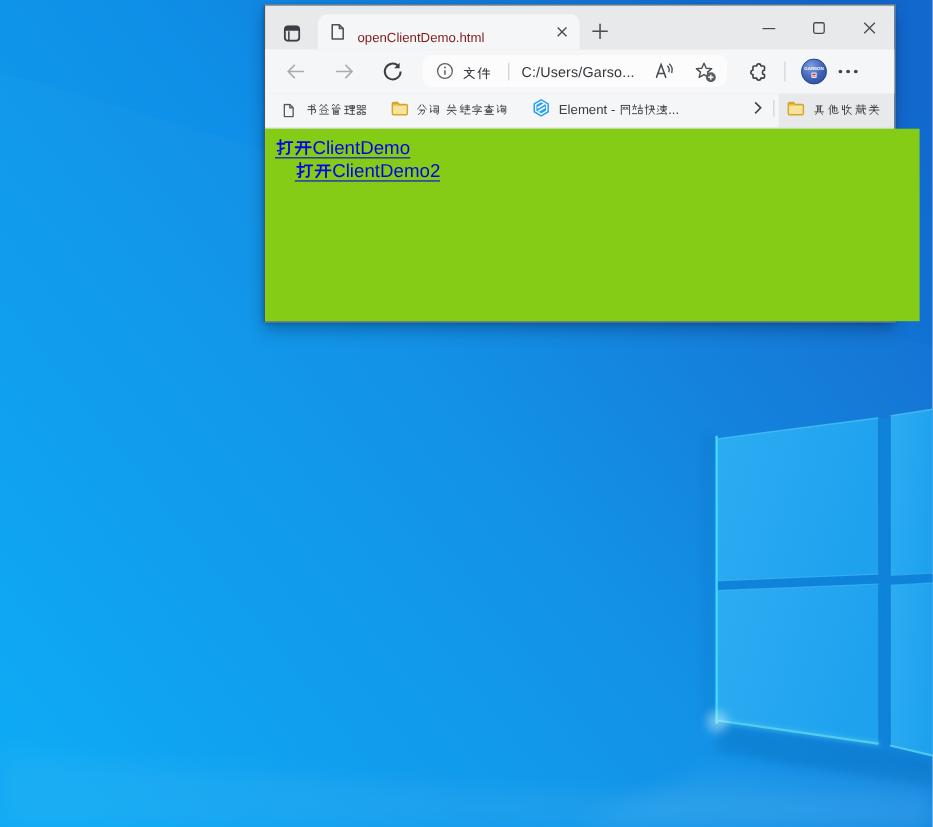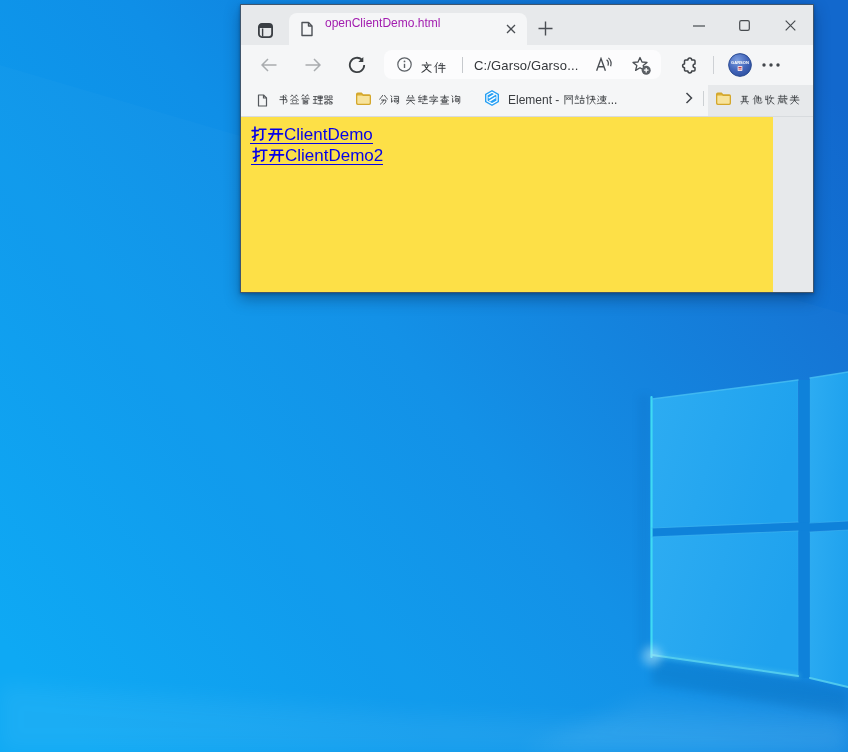--- a/index.html
+++ b/index.html
@@ -9,21 +9,21 @@
   #win{position:absolute;left:240px;top:4px;width:572px;height:287px;
        background:#e7e9eb;border:1px solid #40566d;
        box-shadow:0 6px 14px rgba(0,25,60,.38),0 1px 3px rgba(0,30,65,.35);}
   .abs{position:absolute;}
   #tabstrip{left:0;top:0;width:572px;height:40px;}
   #tab{position:absolute;left:48px;top:8px;width:238px;height:32px;background:#f5f6f7;
        border-radius:8px 8px 0 0;}
   #toolbar{left:0;top:40px;width:572px;height:40px;background:#f5f6f7;}
   #bookbar{left:0;top:80px;width:467px;height:31px;background:#f5f6f7;}
   #sep{left:0;top:111px;width:572px;height:1px;background:#d8dbde;}
-  #page{left:0;top:112px;width:532px;height:175px;background:#fde047;}
+  #page{left:0;top:112px;width:595px;height:175px;background:#84cc16;}
   #addr{position:absolute;left:143px;top:5px;width:277px;height:29px;border-radius:8px;
         background:#fcfcfd;}
   .t12{font-size:12px;color:#3c3f43;white-space:nowrap;}
   .t13{font-size:13px;color:#33363a;white-space:nowrap;letter-spacing:0.15px;}
   .cj{width:11.2px;height:11.2px;vertical-align:-1.3px;}
   .cj13{width:13px;height:13px;vertical-align:-2px;}
   .cj17{width:17px;height:17px;vertical-align:-2px;}
   .lnk{display:inline-block;color:#0502e8;font-size:17px;line-height:16.2px;
        border-bottom:1.6px solid #0502e8;letter-spacing:0;}
   .sp2 svg{margin-right:1.4px;}
@@ -181,21 +181,21 @@
     <svg class="abs icon" style="left:17px;top:18px" width="15" height="15" viewBox="0 0 15 15">
       <rect x="0.9" y="0.9" width="13.2" height="13.2" rx="3" fill="none" stroke="#3b3f44" stroke-width="1.8"></rect>
       <path d="M3.9 1 Q0.9 1 0.9 4 V4.9 H14.1 V4 Q14.1 1 11.1 1 Z" fill="#3b3f44"></path>
       <path d="M4.6 5.5 V13.5" stroke="#3b3f44" stroke-width="1.4"></path>
     </svg>
     <div id="tab">
       <svg class="abs icon" style="left:11px;top:8px" width="14" height="16" viewBox="0 0 14 16">
         <path d="M2 1.5 H8.5 L12 5 V14.5 H2 Z" fill="none" stroke="#4e5257" stroke-width="1.4" stroke-linejoin="round"></path>
         <path d="M8.5 1.5 V5 H12" fill="none" stroke="#4e5257" stroke-width="1.4" stroke-linejoin="round"></path>
       </svg>
-      <div class="abs t12" style="left:36px;top:3px;color:#a21caf">openClientDemo.html</div>
+      <div class="abs t12" style="left:36px;top:14px;color:#7f1d1d">openClientDemo.html</div>
       <svg class="abs icon" style="left:216px;top:10px" width="12" height="12" viewBox="0 0 12 12">
         <path d="M2 2 L10 10 M10 2 L2 10" stroke="#4a4e53" stroke-width="1.3"></path>
       </svg>
     </div>
     <svg class="abs icon" style="left:297px;top:16px" width="15" height="15" viewBox="0 0 15 15">
       <path d="M7.5 0.5 V14.5 M0.5 7.5 H14.5" stroke="#4a4e53" stroke-width="1.4"></path>
     </svg>
 
     <svg class="abs icon" style="left:452px;top:20px" width="12" height="2" viewBox="0 0 12 2">
         <path d="M0 1 H12" stroke="#474b4f" stroke-width="1.2"></path>
@@ -226,21 +226,21 @@
         <circle cx="7.5" cy="4.4" r="0.9" fill="#5c6166"></circle>
       </svg>
       <span class="abs" style="left:36px;top:8px;color:#3a3d41">
         <svg class="cj13" viewBox="0 0 24 24">
             <use href="#c-wen"></use>
           </svg><svg class="cj13" viewBox="0 0 24 24">
             <use href="#c-jian"></use>
           </svg>
       </span>
       <div class="abs" style="left:78px;top:7px;width:1px;height:16px;background:#c6c9cd"></div>
-      <div class="abs t13" style="left:90px;top:8px">C:/Garso/Garso...</div>
+      <div class="abs t13" style="left:90px;top:8px">C:/Users/Garso...</div>
       <svg class="abs icon" style="left:212px;top:7px" width="17" height="16" viewBox="0 0 17 16">
         <path d="M0.6 13.8 L5 1.6 L9.4 13.8 M2.1 9.8 H7.9" stroke="#4a4e53" stroke-width="1.4" fill="none"></path>
         <path d="M10.6 2.8 Q13.2 5 12 8.6 M12.4 0.9 Q16.2 4.2 14.6 9.3" stroke="#4a4e53" stroke-width="1.25" fill="none"></path>
       </svg>
       <svg class="abs icon" style="left:248px;top:6px" width="19" height="19" viewBox="0 0 19 19">
         <path d="M8 1.5 L10 6 L15 6.4 L11.2 9.6 L12.4 14.4 L8 11.8 L3.6 14.4 L4.8 9.6 L1 6.4 L6 6 Z" fill="none" stroke="#4a4e53" stroke-width="1.3" stroke-linejoin="round"></path>
         <circle cx="14.2" cy="14.2" r="4.5" fill="#5b5f64"></circle>
         <path d="M14.2 11.9 V16.5 M11.9 14.2 H16.5" stroke="#ffffff" stroke-width="1.3"></path>
       </svg>
     </div>
@@ -341,19 +341,19 @@
         </svg></span>
   </div>
   <div class="abs" id="sep"></div>
 
   <div class="abs" id="page">
     <div class="abs" style="left:9px;top:7.6px"><span class="lnk"><svg class="cj17" viewBox="0 0 24 24">
             <use href="#c-da17"></use>
           </svg><svg class="cj17" viewBox="0 0 24 24">
             <use href="#c-kai17"></use>
           </svg>ClientDemo</span></div>
-    <div class="abs" style="left:10px;top:28.8px"><span class="lnk"><svg class="cj17" viewBox="0 0 24 24">
+    <div class="abs" style="left:27px;top:28.8px"><span class="lnk"><svg class="cj17" viewBox="0 0 24 24">
             <use href="#c-da17"></use>
           </svg><svg class="cj17" viewBox="0 0 24 24">
             <use href="#c-kai17"></use>
           </svg>ClientDemo2</span></div>
   </div>
 </div>
 
 </body></html>

